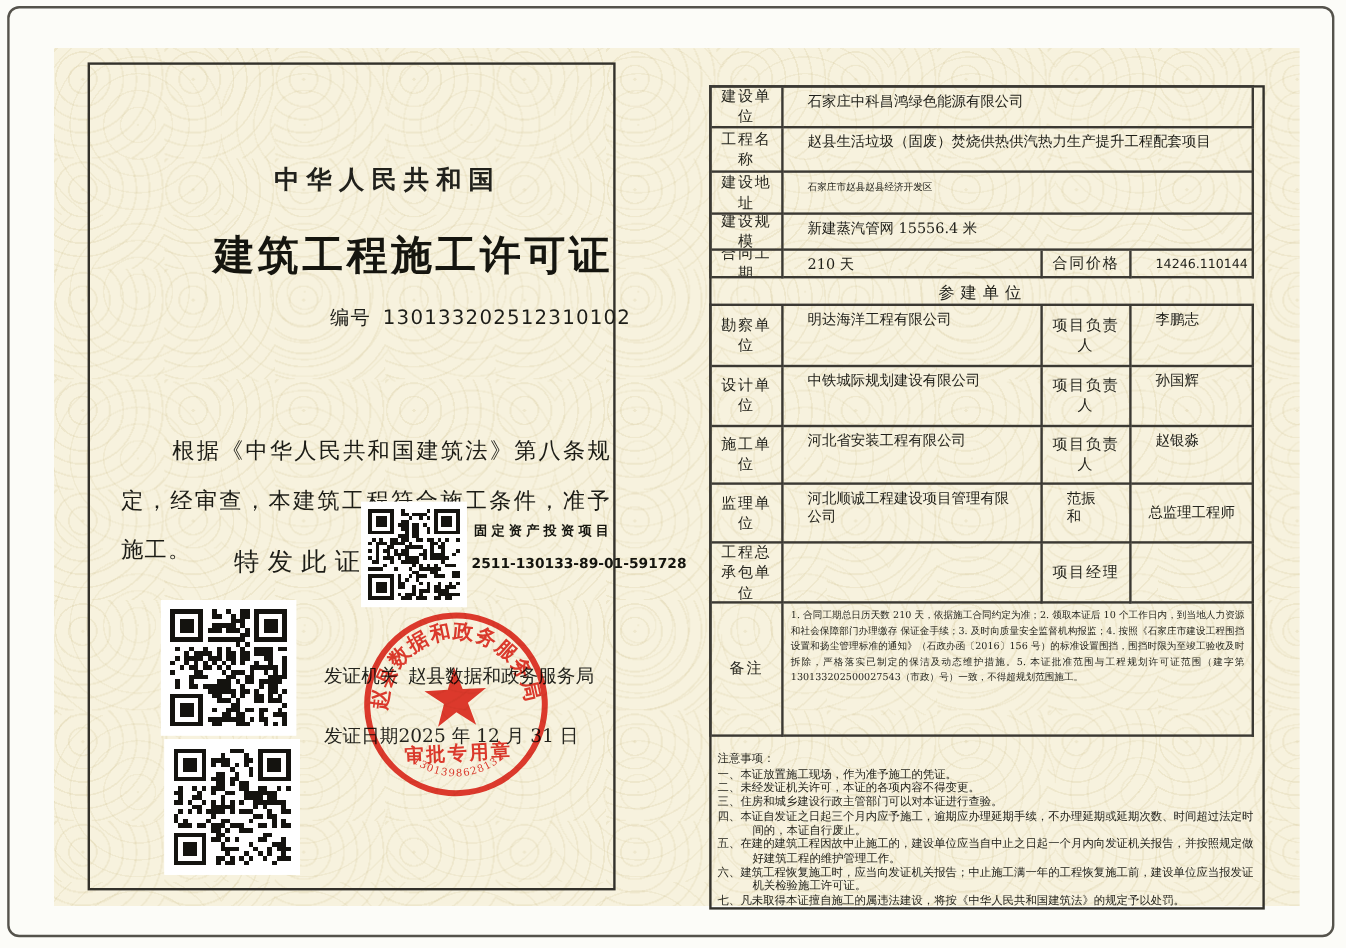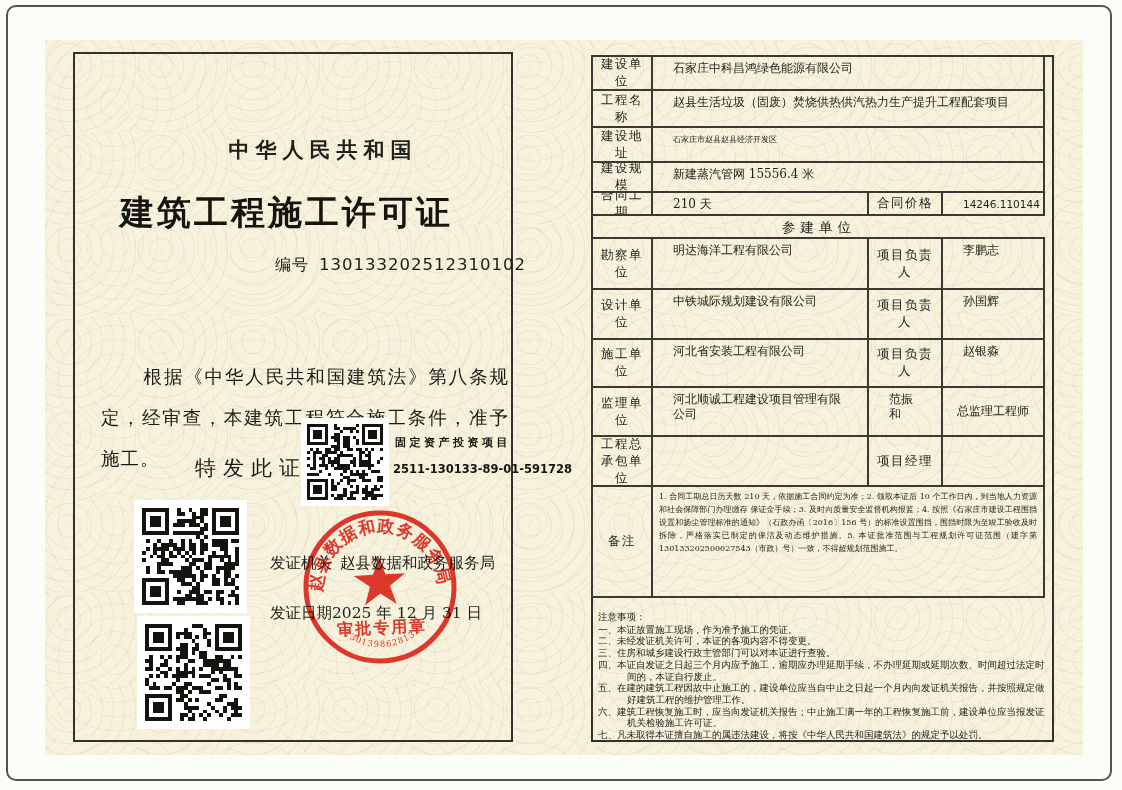--- a/index.html
+++ b/index.html
@@ -24,21 +24,21 @@
   
   .left-panel{
     position:absolute;left:28px;top:12px;width:440px;height:690px;
     border:2px solid #33312b;box-sizing:border-box;
   }
   .country{
     position:absolute;left:60px;right:0;top:82px;text-align:center;
     font-size:21px;font-weight:bold;letter-spacing:6px;color:#21211c;
   }
   .cert-title{
-    position:absolute;left:45px;right:0;top:136px;text-align:left;
+    position:absolute;left:45px;right:0;top:136px;text-align:right;
     font-size:34px;font-weight:bold;letter-spacing:3px;color:#15150f;
   }
   .cert-number{
     position:absolute;left:200px;top:201px;font-size:16px;color:#1d1d18;
     letter-spacing:1px;white-space:nowrap;
   }
   .cert-number .num{margin-left:10px;font-family:"DejaVu Sans","Liberation Sans",sans-serif;font-size:16.5px;}
   .legal{
     position:absolute;left:10px;top:286px;width:408px;margin:16px;
     font-size:18.5px;font-weight:normal;line-height:41px;letter-spacing:1px;
@@ -63,21 +63,21 @@
   }
   .issuer-line{position:absolute;left:195px;top:499px;font-size:15.5px;color:#24241e;white-space:nowrap;}
   .issuer-line .gap{display:inline-block;width:8px;}
   .date-line{position:absolute;left:195px;top:549px;font-size:15.5px;color:#24241e;white-space:nowrap;}
   .stamp{
     position:absolute;left:225px;top:453px;width:160px;height:160px;
     color:#e0261b;opacity:.9;mix-blend-mode:multiply;transform:rotate(-3deg);
   }
   
   .right-panel{
-    position:absolute;left:546px;top:15px;width:463px;height:687px;
+    position:absolute;left:546px;top:31px;width:463px;height:687px;
     border:2px solid #33312b;box-sizing:border-box;
   }
   .gt{
     position:absolute;left:-2px;display:grid;
     grid-template-columns:60px 216px 74px 102px;
     border-left:2px solid #3b3933;border-top:2px solid #3b3933;
     background:transparent;
   }
   .t1{top:-2px;grid-template-rows:34px 37px 35px 30px 23px;}
   .t2{top:180px;grid-template-rows:51px 50px 48px 49px 50px 111px;}

